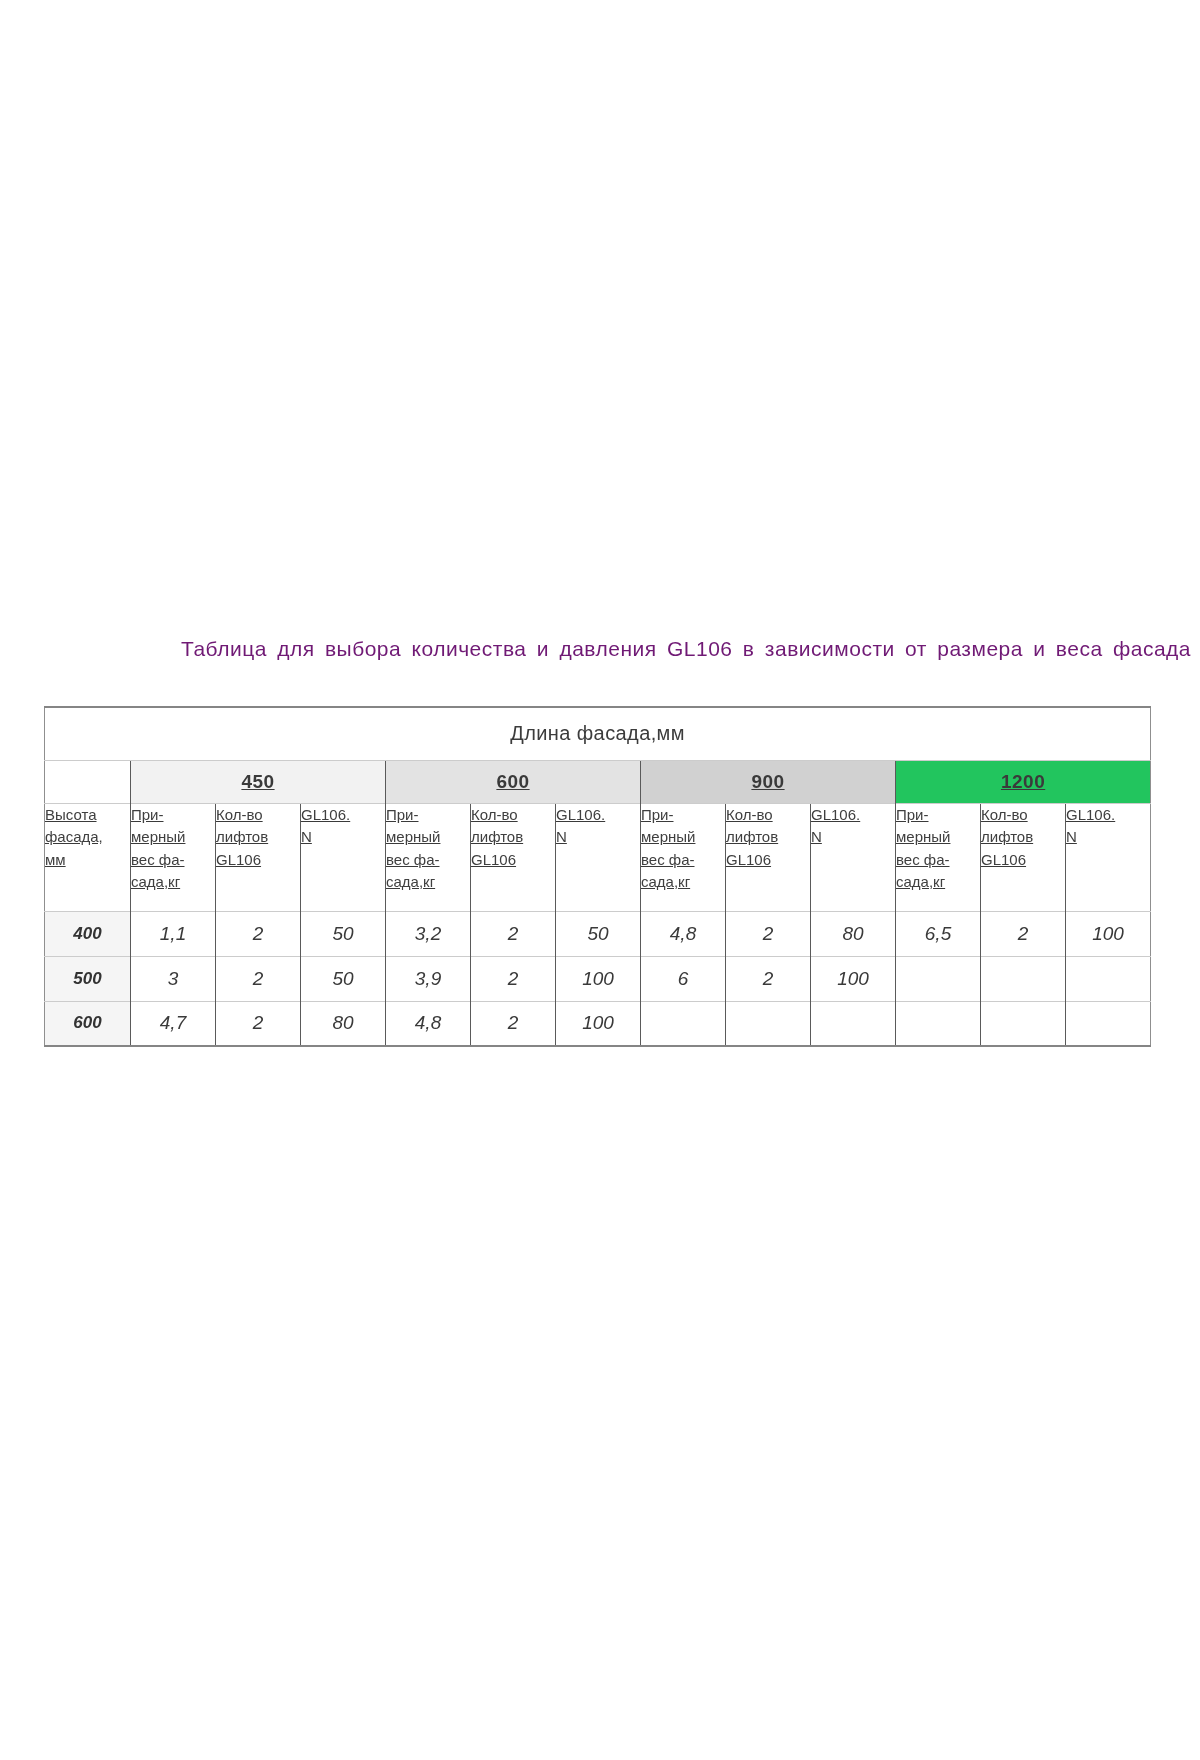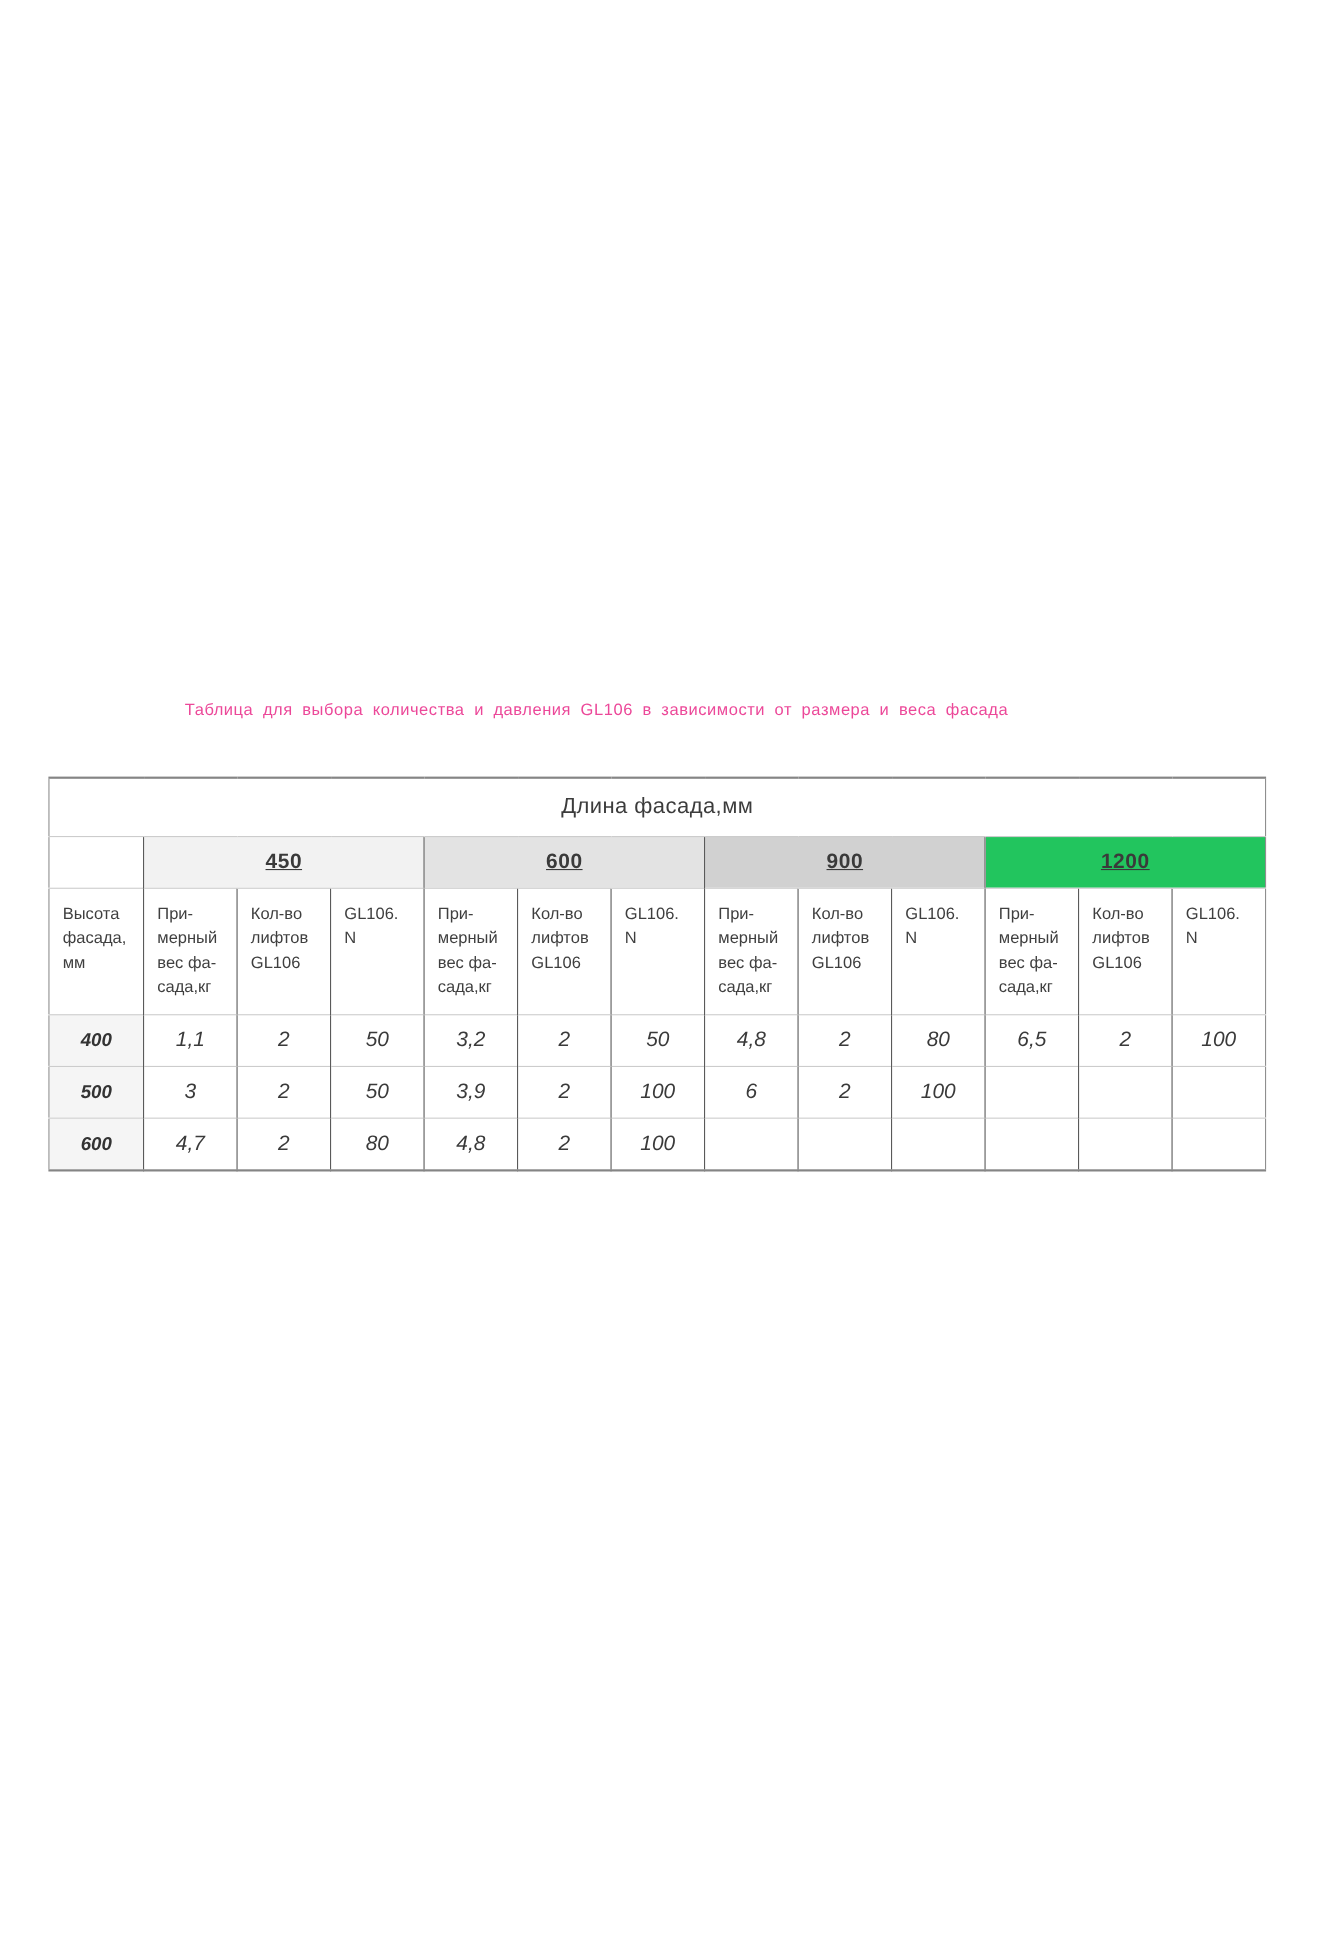--- a/index.html
+++ b/index.html
@@ -6,50 +6,50 @@
   body { background: #ffffff; font-family: "Liberation Sans", sans-serif; }
   .page {
     position: relative;
     width: 1200px;
     height: 1760px;
     background: #ffffff;
     overflow: hidden;
   }
   .doc-title {
     position: absolute;
-    left: 168px;
+    left: 181px;
     top: 637px;
-    font-size: 15px;
-    color: #ec4899;
+    font-size: 21px;
+    color: #701a75;
     letter-spacing: 0.5px;
     word-spacing: 4px;
     white-space: nowrap;
   }
   table.spec {
     position: absolute;
     left: 44px;
     top: 706px;
     width: 1106px;
     border-collapse: collapse;
     table-layout: fixed;
     border: 1px solid #8f8f8f;
     border-top: 2px solid #858585;
     border-bottom: 2px solid #858585;
     color: #3a3a3a;
   }
   table.spec td {
     border-left: 1px solid #5a5a5a;
     border-top: 1px solid #cccccc;
-    padding: 12px;
+    padding: 0;
     overflow: hidden;
   }
   table.spec td:first-child { border-left: none; }
   tr.row-span-header { height: 53px; }
   tr.row-groups      { height: 43px; }
-  tr.row-colheads    { height: 108px; }
+  tr.row-colheads    { height: 108px; text-decoration: underline; }
   tr.row-data        { height: 45px; font-style: italic; }
 
   td.span-header {
     text-align: center;
     vertical-align: middle;
     font-size: 20px;
     color: #3c3c3c;
     letter-spacing: 0.4px;
   }
   td.group {

